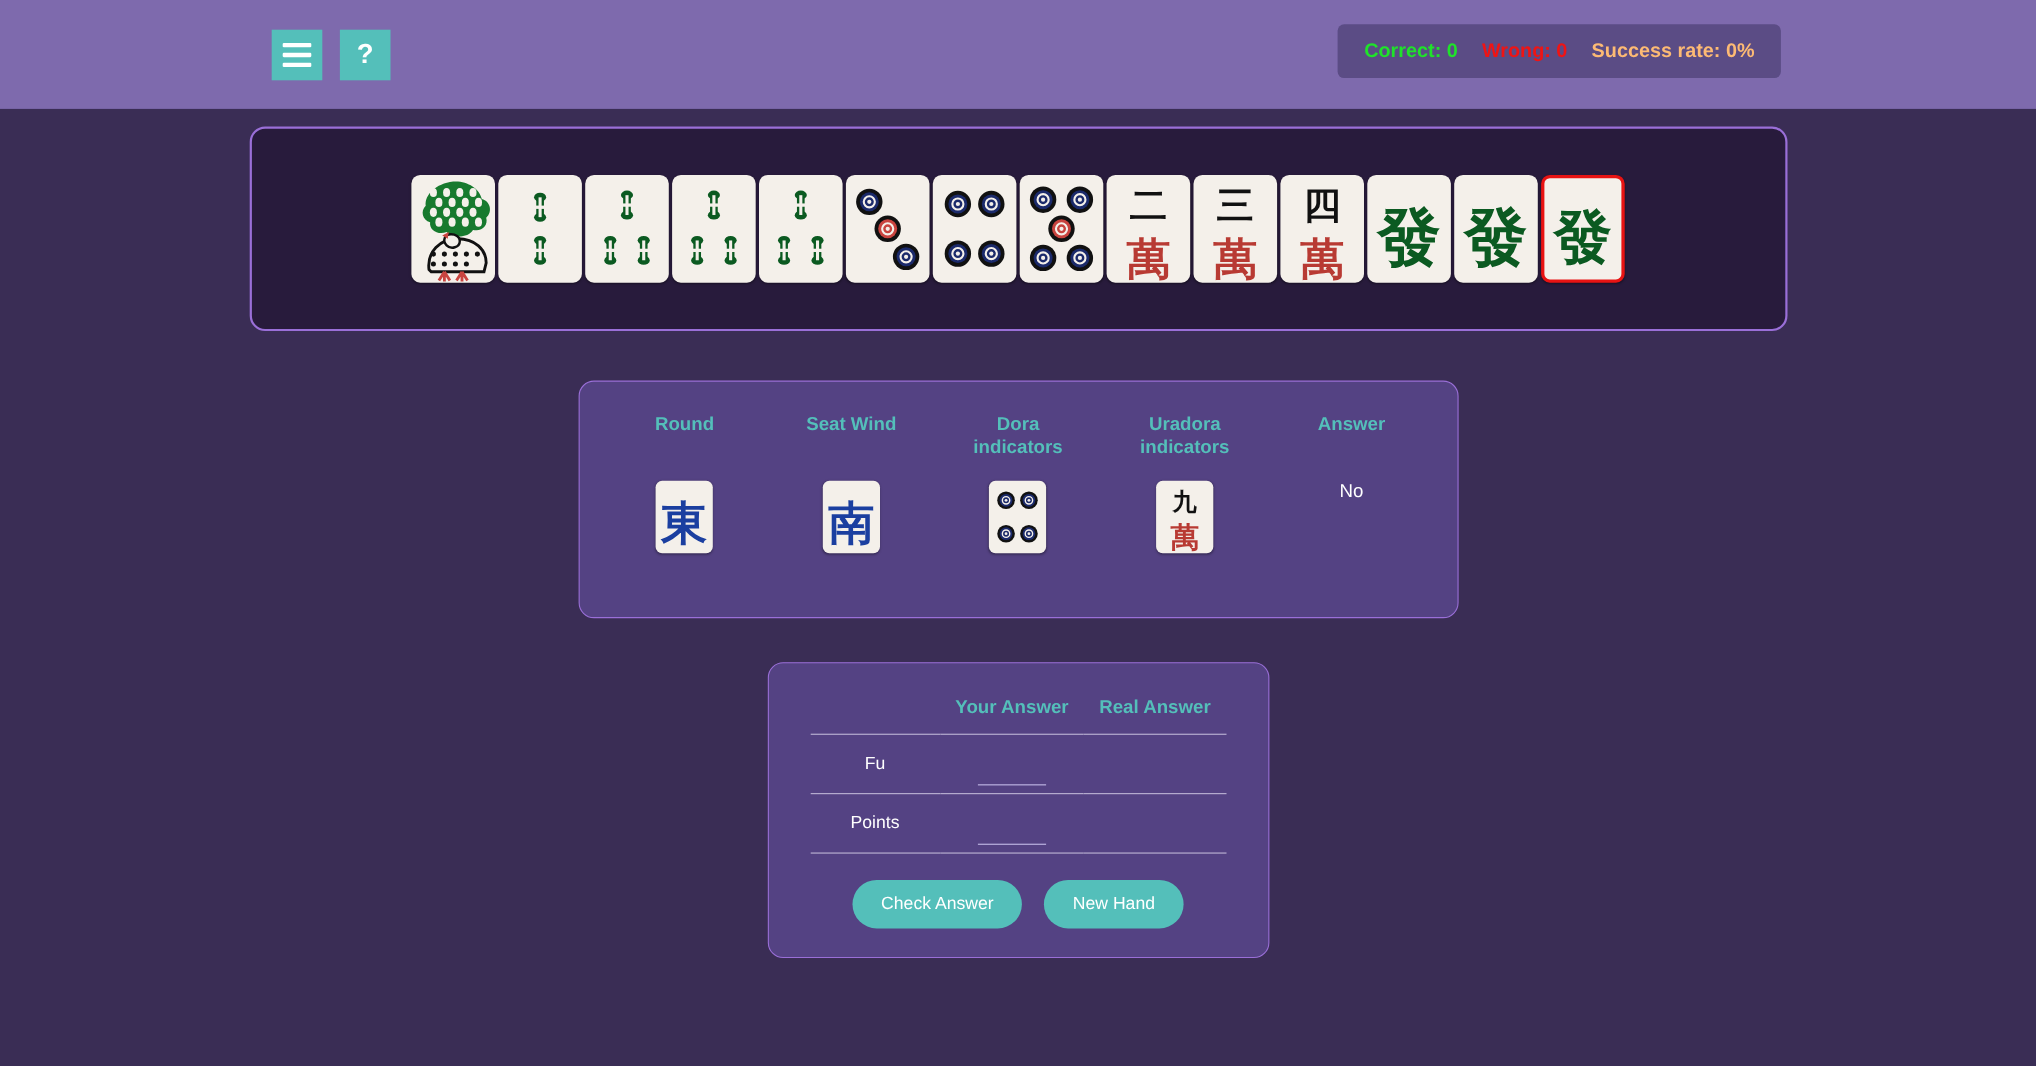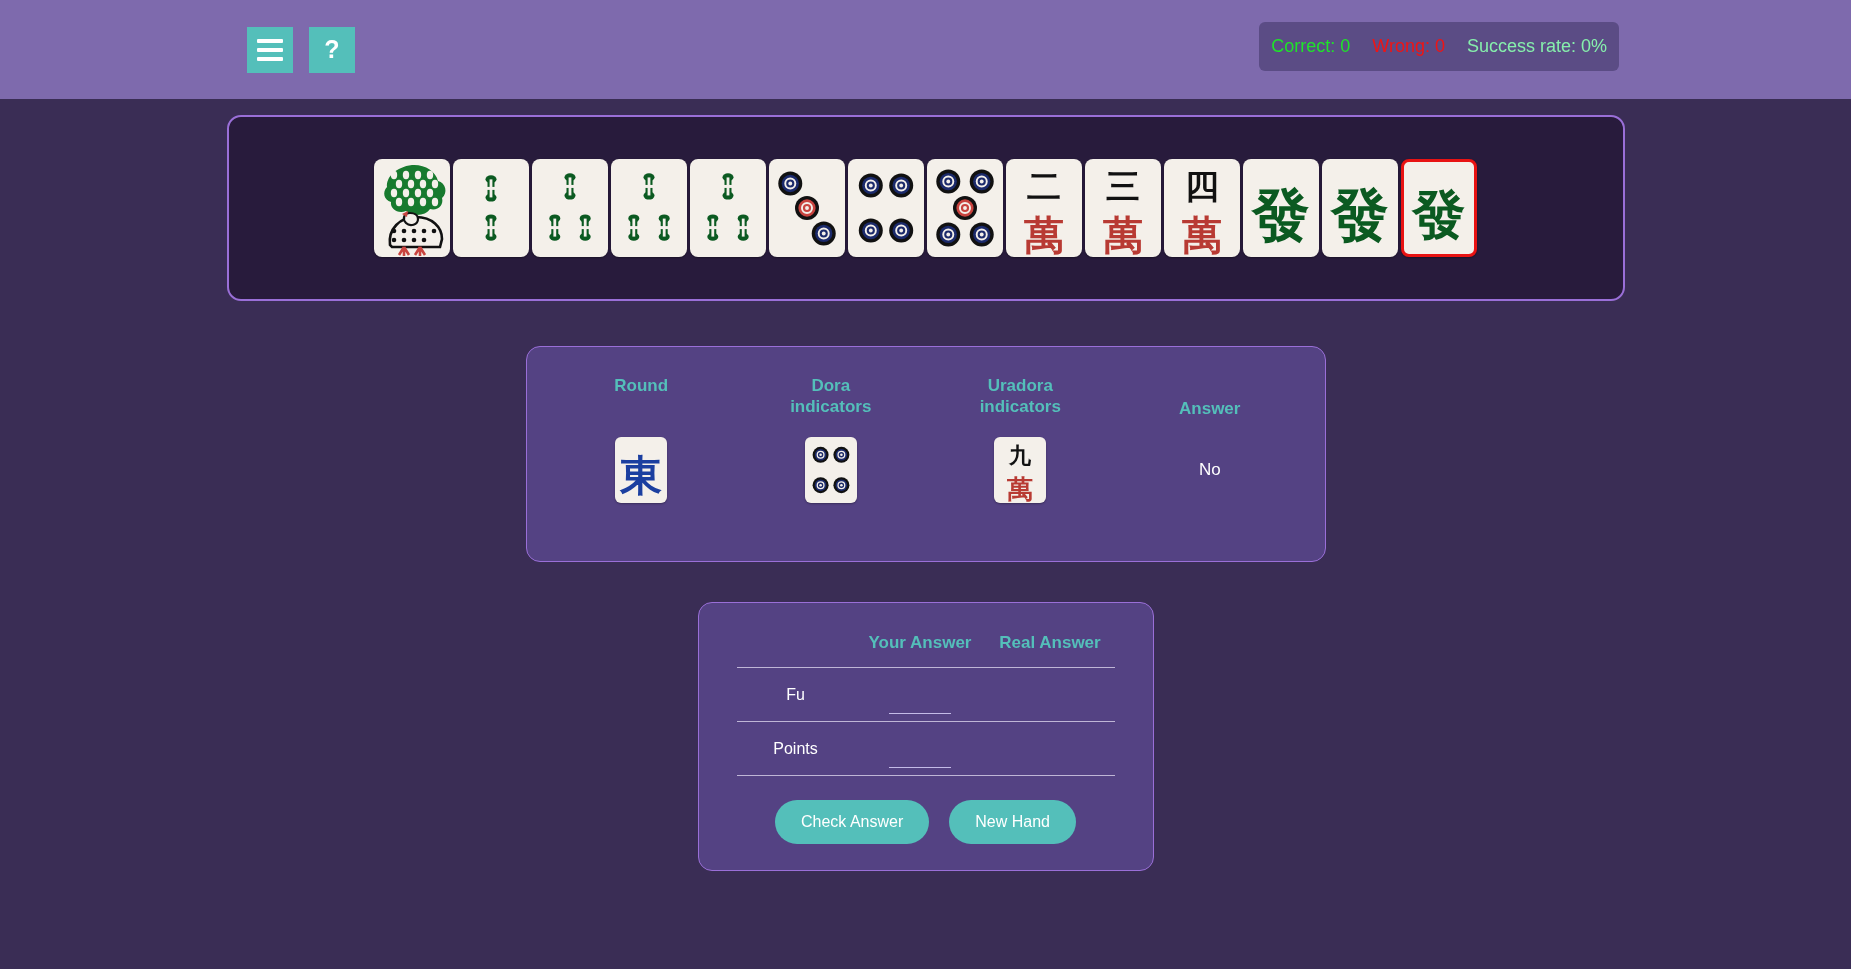--- a/index.html
+++ b/index.html
@@ -26,28 +26,28 @@
     cursor: pointer; border: none;
   }
   .burger { display: flex; flex-direction: column; gap: 5px; }
   .burger span { display: block; width: 26px; height: 4px; background: #fff; border-radius: 1px; }
   .qmark { color: #fff; font-size: 25px; font-weight: bold; line-height: 1; }
 
   .score-box {
     position: absolute; right: 232px; top: 22px;
     background: #5b4c85;
     border-radius: 6px;
-    padding: 14px 12px;
+    padding: 14px 24px;
     display: flex; gap: 22px; align-items: center;
-    font-size: 18px; font-weight: normal;
+    font-size: 18px; font-weight: bold;
     white-space: nowrap;
   }
   .sc-correct { color: #1fe32a; }
   .sc-wrong { color: #f01414; }
-  .sc-rate { color: #86efac; }
+  .sc-rate { color: #fdba74; }
 
   
   .hand-panel {
     margin: 16px auto 0;
     width: 1398px;
     height: 186px;
     background: #281b3c;
     border: 2px solid #9a6fd8;
     border-radius: 14px;
     display: flex; align-items: center; justify-content: center;
@@ -78,21 +78,21 @@
   
   .info-panel {
     margin: 45px auto 0;
     width: 800px;
     height: 216px;
     background: #544283;
     border: 1.5px solid #9a6fd8;
     border-radius: 14px;
     padding: 28px 20px 0;
   }
-  .info-cols { display: flex; justify-content: space-around; align-items: center; }
+  .info-cols { display: flex; justify-content: space-around; align-items: flex-start; }
   .info-col { width: 110px; text-align: center; }
   .info-label {
     color: #54bfba; font-size: 17px; font-weight: bold;
     line-height: 1.25; min-height: 44px;
   }
   .info-val { margin-top: 18px; display: flex; justify-content: center; color: #fff; font-size: 17px; }
 
   
   .answer-panel {
     margin: 40px auto 0;
@@ -390,20 +390,30 @@
       <div class="info-label">Round</div>
       <div class="info-val" id="round-tile">
           <div class="tile-sm">
             <svg viewBox="0 0 52 66">
               <text x="26" y="52.800000000000004" font-size="42" fill="#1b3fa0" text-anchor="middle" font-family="&quot;DejaVu Sans&quot;, sans-serif" font-weight="bold">東</text>
             </svg>
           </div>
         </div>
     </div>
     <div class="info-col">
+      <div class="info-label">Seat Wind</div>
+      <div class="info-val" id="seat-tile">
+          <div class="tile-sm">
+            <svg viewBox="0 0 52 66">
+              <text x="26" y="52.800000000000004" font-size="42" fill="#1b3fa0" text-anchor="middle" font-family="&quot;DejaVu Sans&quot;, sans-serif" font-weight="bold">南</text>
+            </svg>
+          </div>
+        </div>
+    </div>
+    <div class="info-col">
       <div class="info-label">Dora indicators</div>
       <div class="info-val" id="dora-tile">
           <div class="tile-sm">
             <svg viewBox="0 0 52 66">
               <circle cx="15.6" cy="17.82" r="8" fill="#111"></circle>
               <circle cx="15.6" cy="17.82" r="5.76" fill="#1b2a6b"></circle>
               <circle cx="15.6" cy="17.82" r="3.36" fill="none" stroke="#f4f0ea" stroke-width="1.28"></circle>
               <circle cx="15.6" cy="17.82" r="1.28" fill="#f4f0ea"></circle>
               <circle cx="36.4" cy="17.82" r="8" fill="#111"></circle>
               <circle cx="36.4" cy="17.82" r="5.76" fill="#1b2a6b"></circle>

